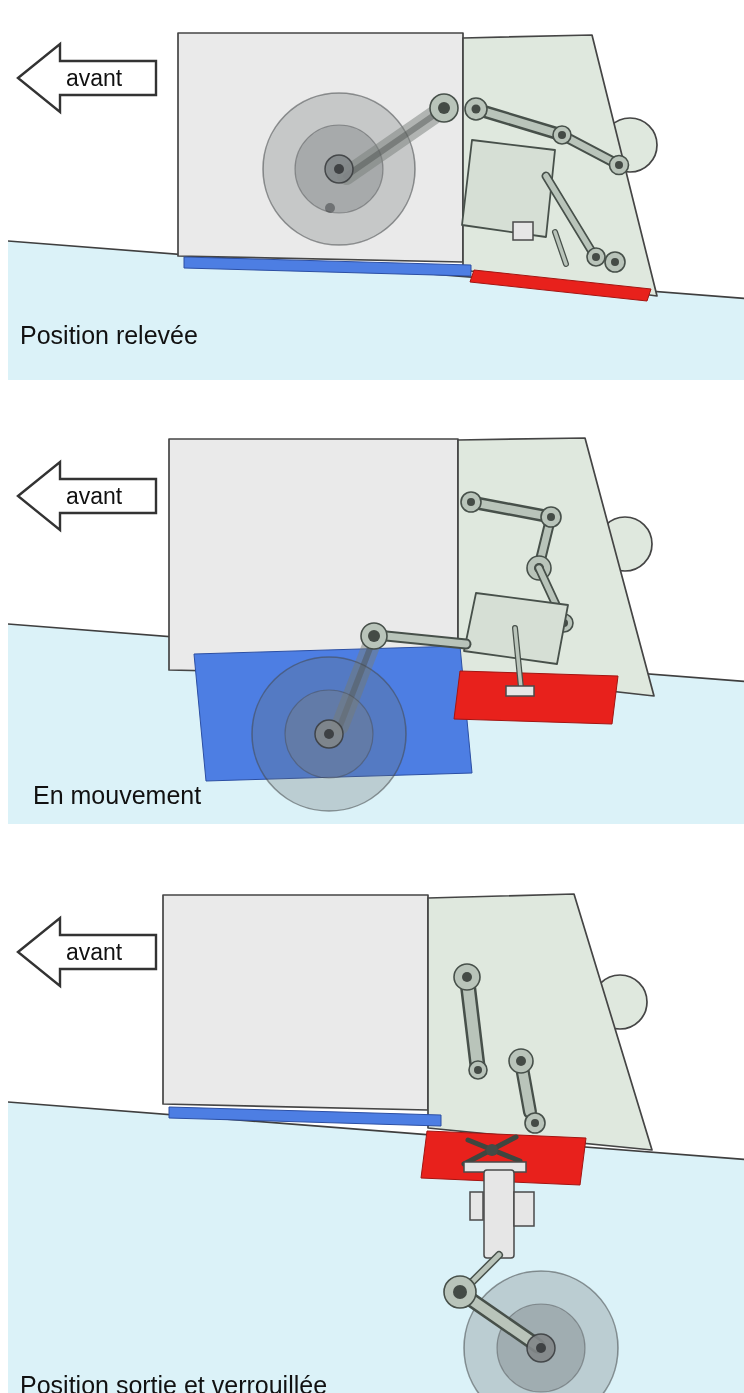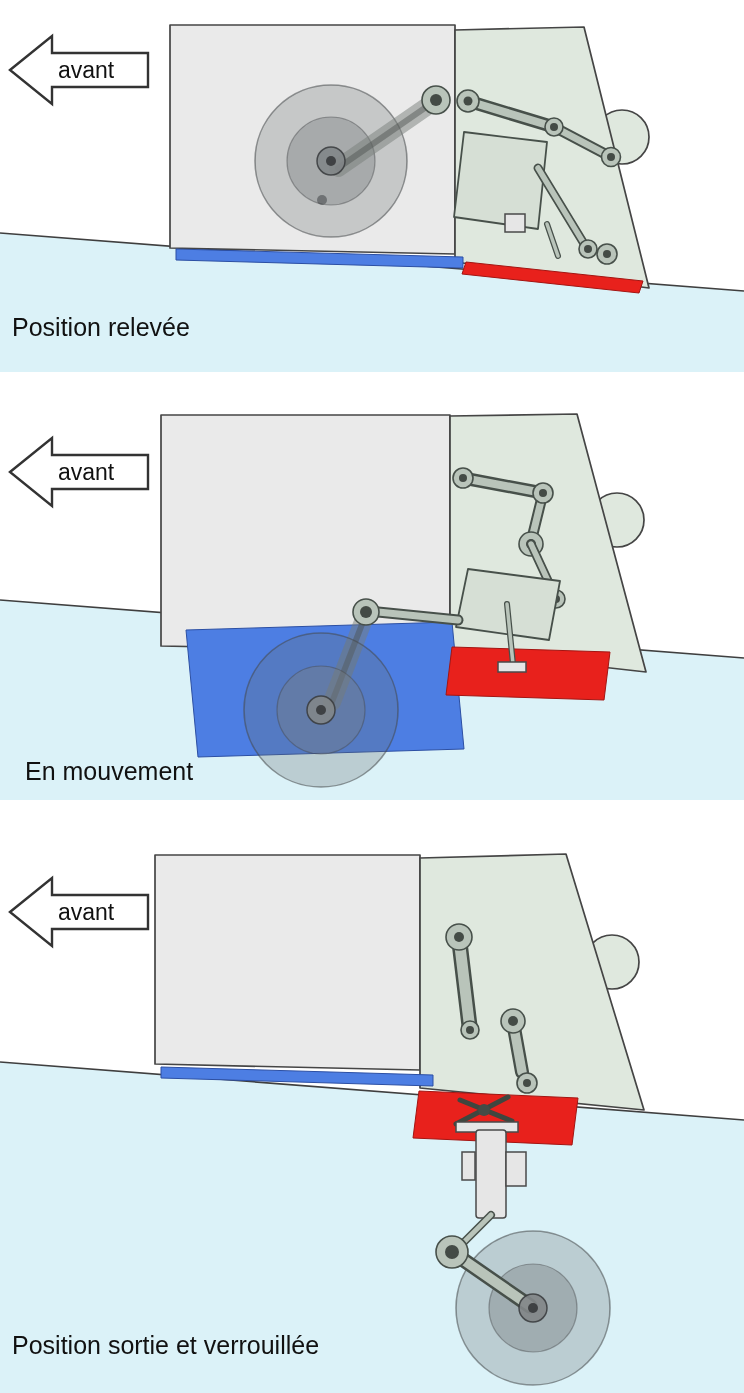--- a/index.html
+++ b/index.html
@@ -2,21 +2,21 @@
 <html style="--water: #dbf2f8; --hull-gray: #eaeaea; --hull-green: #dfe8de; --door-blue: #4d7ee3; --door-red: #e8211c; --outline: #454545; --mech-fill: #b9c4ba; --mech-stroke: #47504a; --text: #111111;"><head>
 <meta charset="utf-8">
 <style>
   :root{
     --water:#dbf2f8; --hull-gray:#eaeaea; --hull-green:#dfe8de;
     --door-blue:#4d7ee3; --door-red:#e8211c; --outline:#454545;
     --mech-fill:#b9c4ba; --mech-stroke:#47504a; --text:#111111;
   }
   html,body{margin:0;padding:0;background:#ffffff;}
   body{width:744px;font-family:"Liberation Sans",sans-serif;}
-  figure.panel{margin:0;padding:0;display:block;}
+  figure.panel{margin:0;padding:8px;display:block;}
   svg{display:block;}
   .f-water{fill:var(--water);}
   .waterline{fill:none;stroke:#3f3f3f;stroke-width:1.7;}
   .hull-gray{fill:var(--hull-gray);stroke:var(--outline);stroke-width:1.7;stroke-linejoin:round;}
   .hull-green{fill:var(--hull-green);stroke:var(--outline);stroke-width:1.7;stroke-linejoin:round;}
   .door-blue{fill:var(--door-blue);stroke:#2c4fa3;stroke-width:1;}
   .door-red{fill:var(--door-red);stroke:#a31512;stroke-width:1;}
   .arrow{fill:#ffffff;stroke:#333333;stroke-width:2.4;stroke-linejoin:miter;}
   .arrow-text{font-size:23px;fill:var(--text);}
   .caption{font-size:25px;fill:var(--text);}

